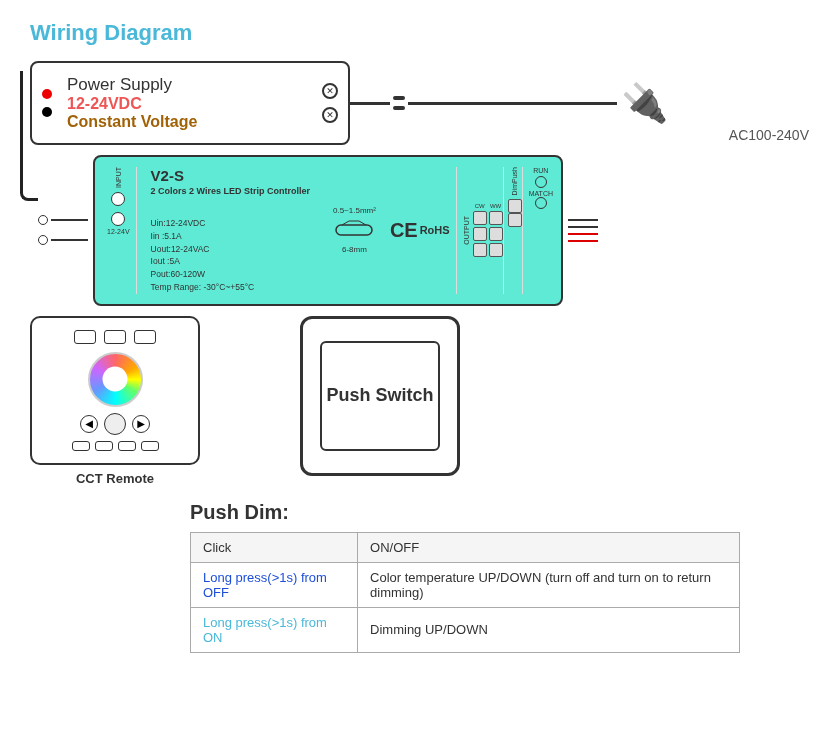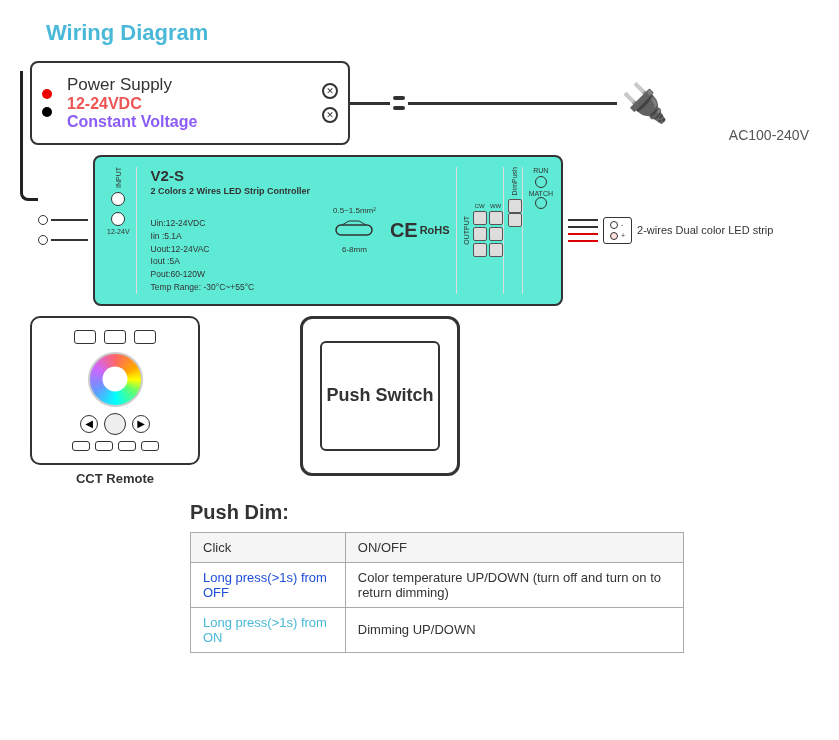--- a/index.html
+++ b/index.html
@@ -17,21 +17,20 @@
       height: 740px;
       padding: 20px 30px;
       position: relative;
     }
 
     .title {
       color: #4ab8d8;
       font-size: 22px;
       font-weight: bold;
       margin-bottom: 15px;
-      margin-left: 16px;
     }
 
     
     .top-section {
       display: flex;
       align-items: center;
       margin-bottom: 10px;
       position: relative;
     }
 
@@ -69,21 +68,21 @@
     }
 
     .ps-subtitle {
       font-size: 16px;
       color: #e55;
       font-weight: bold;
     }
 
     .ps-subtitle2 {
       font-size: 16px;
-      color: #8b5cf6;
+      color: #a16207;
       font-weight: bold;
     }
 
     .ps-right-symbols {
       position: absolute;
       right: 10px;
       top: 50%;
       transform: translateY(-50%);
       display: flex;
       flex-direction: column;
@@ -331,21 +330,21 @@
 
     .push-dim-title {
       font-size: 20px;
       font-weight: bold;
       color: #333;
       margin-bottom: 8px;
     }
 
     .push-dim-table {
       border-collapse: collapse;
-      width: 494px;
+      width: 550px;
       font-size: 13px;
     }
 
     .push-dim-table td {
       border: 1px solid #aaa;
       padding: 7px 12px;
     }
 
     .push-dim-table tr:first-child td {
       background: #f5f5f5;
@@ -519,35 +518,20 @@
         <div style="width:30px;height:2px;background:#333;"></div>
       </div>
       <div style="display:flex; align-items:center; gap:2px;">
         <div style="width:30px;height:2px;background:#d00;"></div>
       </div>
       <div style="display:flex; align-items:center; gap:2px;">
         <div style="width:30px;height:2px;background:#d00;"></div>
       </div>
     </div>
 
-    <div>
-      <div style="display:flex; align-items:center;">
-        <div style="border:1.5px solid #333; padding:3px 6px; border-radius:3px; font-size:8px; color:#333; background:#fff; display:flex; flex-direction:column; gap:3px;">
-          <div style="display:flex; align-items:center; gap:3px;">
-            <div style="width:8px;height:8px;border:1.5px solid #333;border-radius:50%;"></div>
-            <div style="font-size:7px;">-</div>
-          </div>
-          <div style="display:flex; align-items:center; gap:3px;">
-            <div style="width:8px;height:8px;border:1.5px solid #333;border-radius:50%;background:#ffdddd;"></div>
-            <div style="font-size:7px;">+</div>
-          </div>
-        </div>
-        <div class="led-label" style="font-size:11px; margin-left:5px; white-space:nowrap;">2-wires Dual color LED strip</div>
-      </div>
-    </div>
   </div>
 
   <div class="bottom-section">
 
     <div class="remote-section">
 
       <div class="wifi-icon">
         <svg width="30" height="25" viewBox="0 0 30 25">
           <path d="M5 18 Q15 8 25 18" fill="none" stroke="#4ab8d8" stroke-width="2.5" stroke-linecap="round"></path>
           <path d="M8 21 Q15 13 22 21" fill="none" stroke="#4ab8d8" stroke-width="2.5" stroke-linecap="round"></path>

